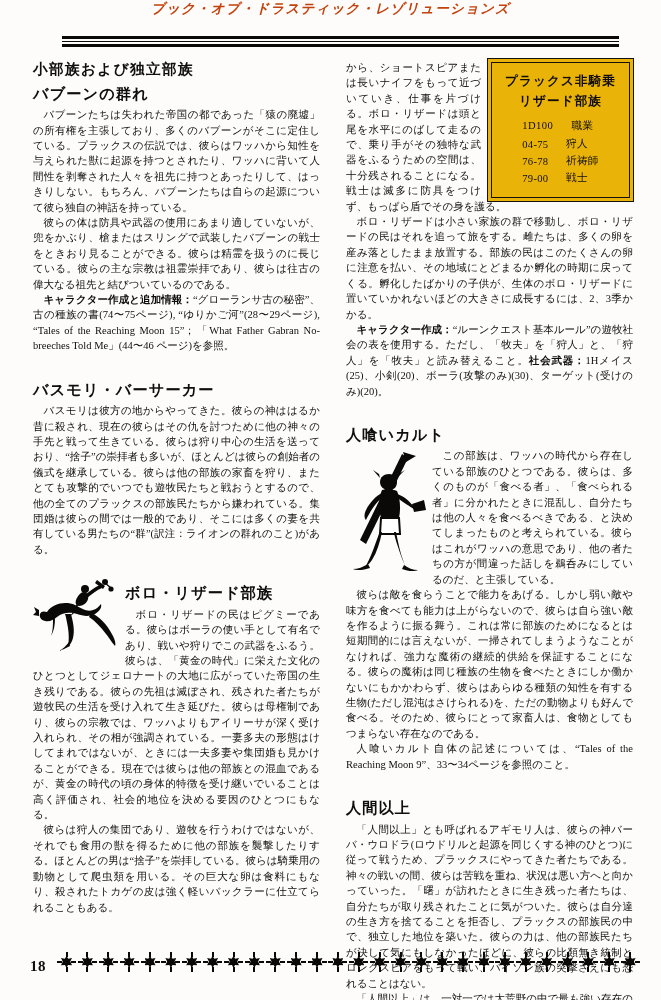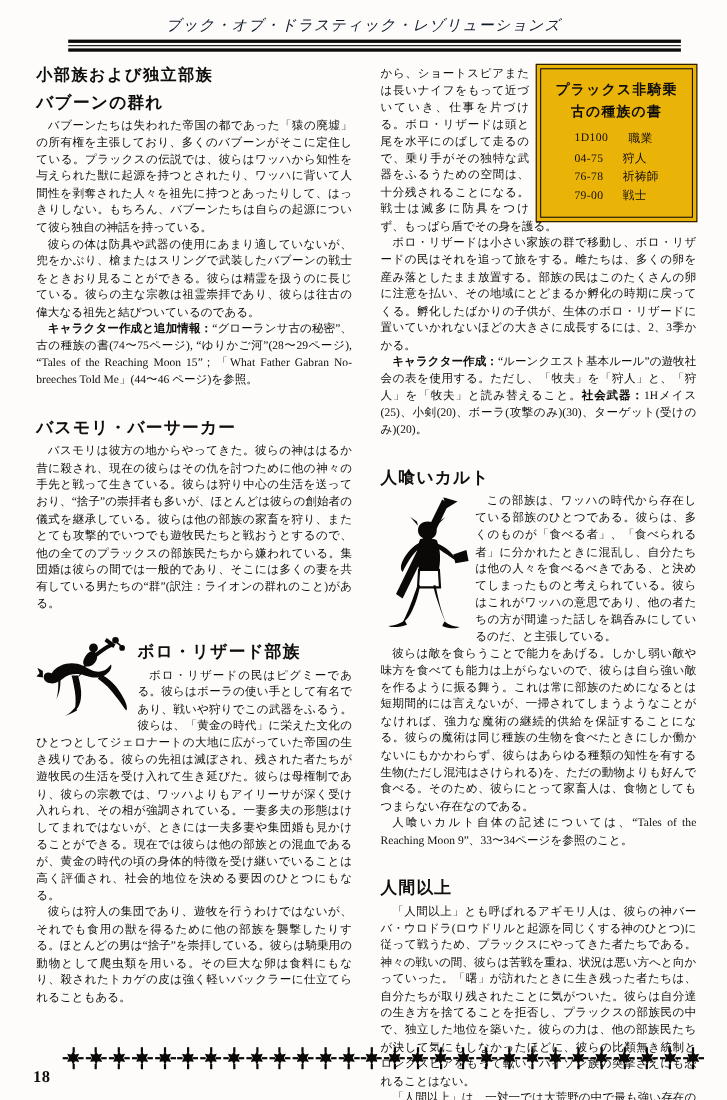--- a/index.html
+++ b/index.html
@@ -17,27 +17,27 @@
   }
   .page {
     position: absolute;
     inset: 0;
     background: #fdfcfa;
   }
 
   
   .runhead {
     position: absolute;
-    top: 14px; left: 0; right: 0;
+    top: 0; left: 0; right: 0;
     text-align: center;
-    font-weight: normal;
+    font-weight: bold;
     font-style: italic;
     font-size: 13.5px;
     letter-spacing: 1.2px;
-    color: #0f172a;
+    color: #c2410c;
   }
   .headrule {
     position: absolute;
     left: 62px; right: 42px;
     top: 36px;
     height: 12px;
   }
   .headrule .bar {
     position: absolute; left: 0; right: 0;
     background: #0b0907;
@@ -158,21 +158,21 @@
   
   .footer {
     position: absolute;
     left: 0; right: 0;
     bottom: 22px;
     height: 30px;
   }
   .pageno {
     position: absolute;
     left: 30px;
-    top: 24px;
+    top: 10px;
     font-size: 15px;
     font-weight: bold;
     letter-spacing: 0.5px;
   }
   .ornament {
     position: absolute;
     left: 58px;
     right: 22px;
     top: 0px;
     height: 28px;
@@ -269,21 +269,21 @@
 
     </div>
 
     <div class="col col-right">
 
       <div class="wrap-table"></div>
 
       <div class="tablebox">
         <div class="inner">
           <div class="ttl">プラックス非騎乗</div>
-          <div class="ttl">古の種族の書</div>
+          <div class="ttl">リザード部族</div>
           <table>
             <thead>
               <tr>
                 <th class="c-roll">1D100</th>
                 <th>職業</th>
               </tr>
             </thead>
             <tbody>
               <tr>
                 <td class="c-roll">04-75</td>

